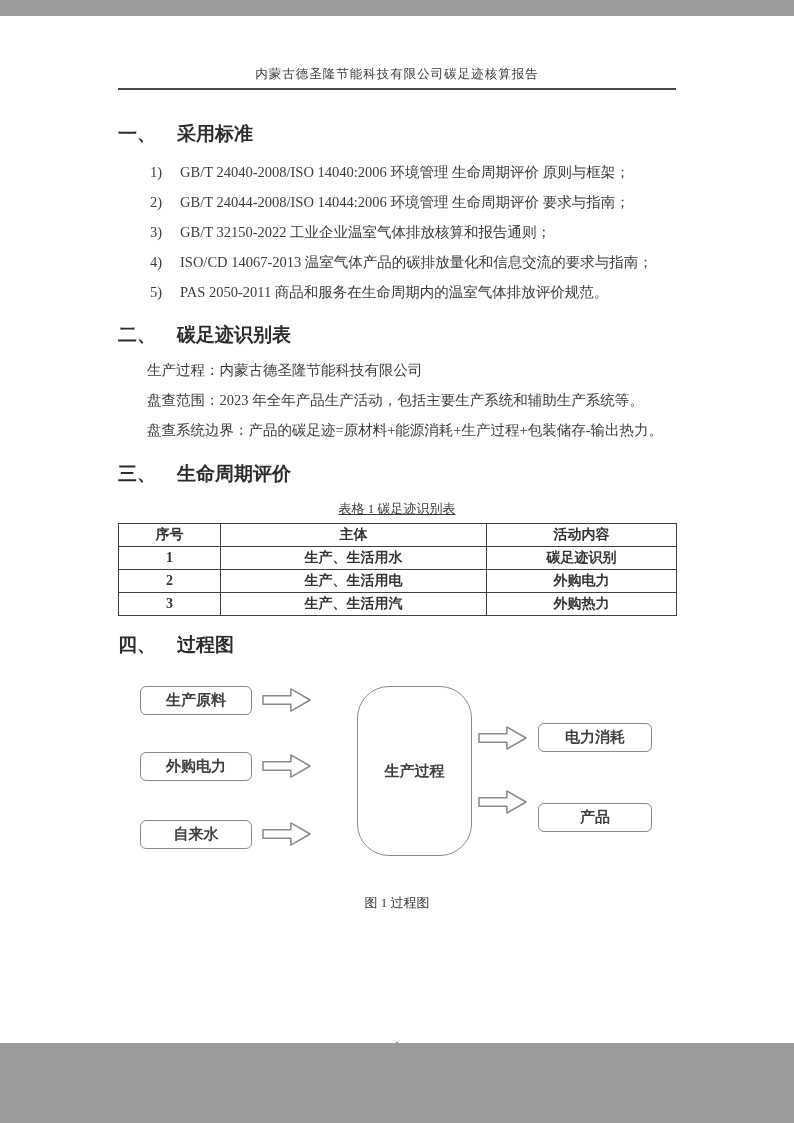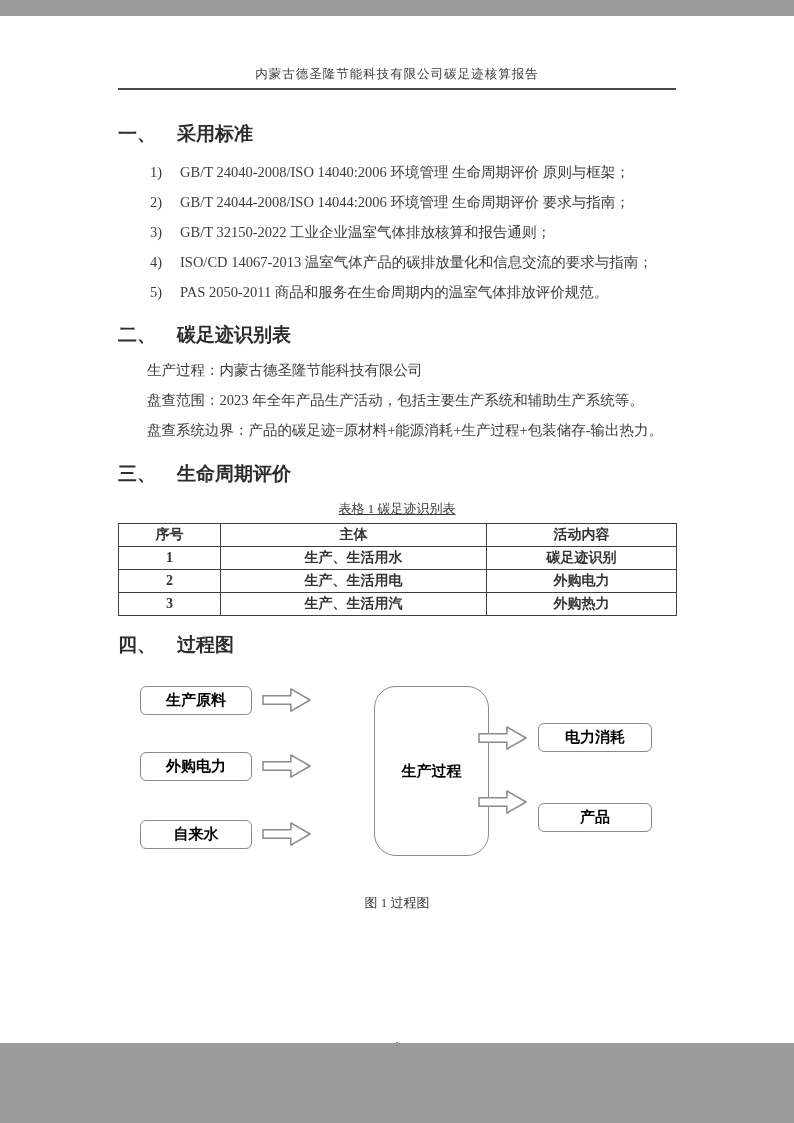--- a/index.html
+++ b/index.html
@@ -59,25 +59,25 @@
   }
 
   
   .diagram { position:relative; height:202px; margin-top:16px; }
   .dbox {
     position:absolute;
     border:1.6px solid #8a8a8a; border-radius:6px;
     background:#fff;
     display:flex; align-items:center; justify-content:center;
     font-family:Liberation Serif, serif;
-    font-weight:bold; font-size:15px; color:#000000;
+    font-weight:bold; font-size:15px; color:#404040;
   }
   .dbox-in { left:140px; width:112px; height:29px; }
   .dbox-in.i0 { top:12px; } .dbox-in.i1 { top:78px; } .dbox-in.i2 { top:146px; }
-  .dbox-proc { left:374px; top:12px; width:115px; height:170px; border-radius:22px; }
+  .dbox-proc { left:357px; top:12px; width:115px; height:170px; border-radius:32px; }
   .dbox-out { left:538px; width:114px; height:29px; }
   .dbox-out.o0 { top:49px; } .dbox-out.o1 { top:129px;text-align:right; }
   .darrow { position:absolute; width:50px; height:26px; }
   .darrow.a0 { left:262px; top:13px; }
   .darrow.a1 { left:262px; top:79px; }
   .darrow.a2 { left:262px; top:147px; }
   .darrow.a3 { left:478px; top:51px; }
   .darrow.a4 { left:478px; top:115px; }
   .fig-caption { margin-top:18px; text-align:center; font-size:13px; color:#3a3a3a; }
 

